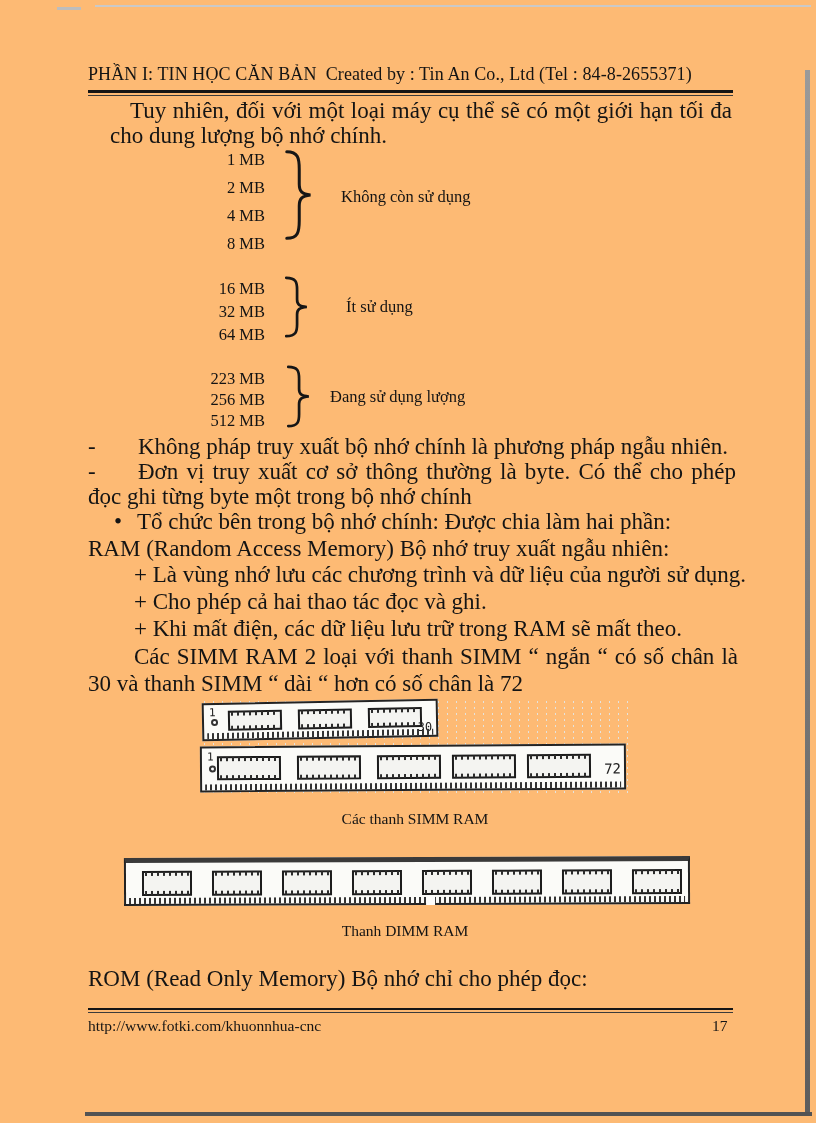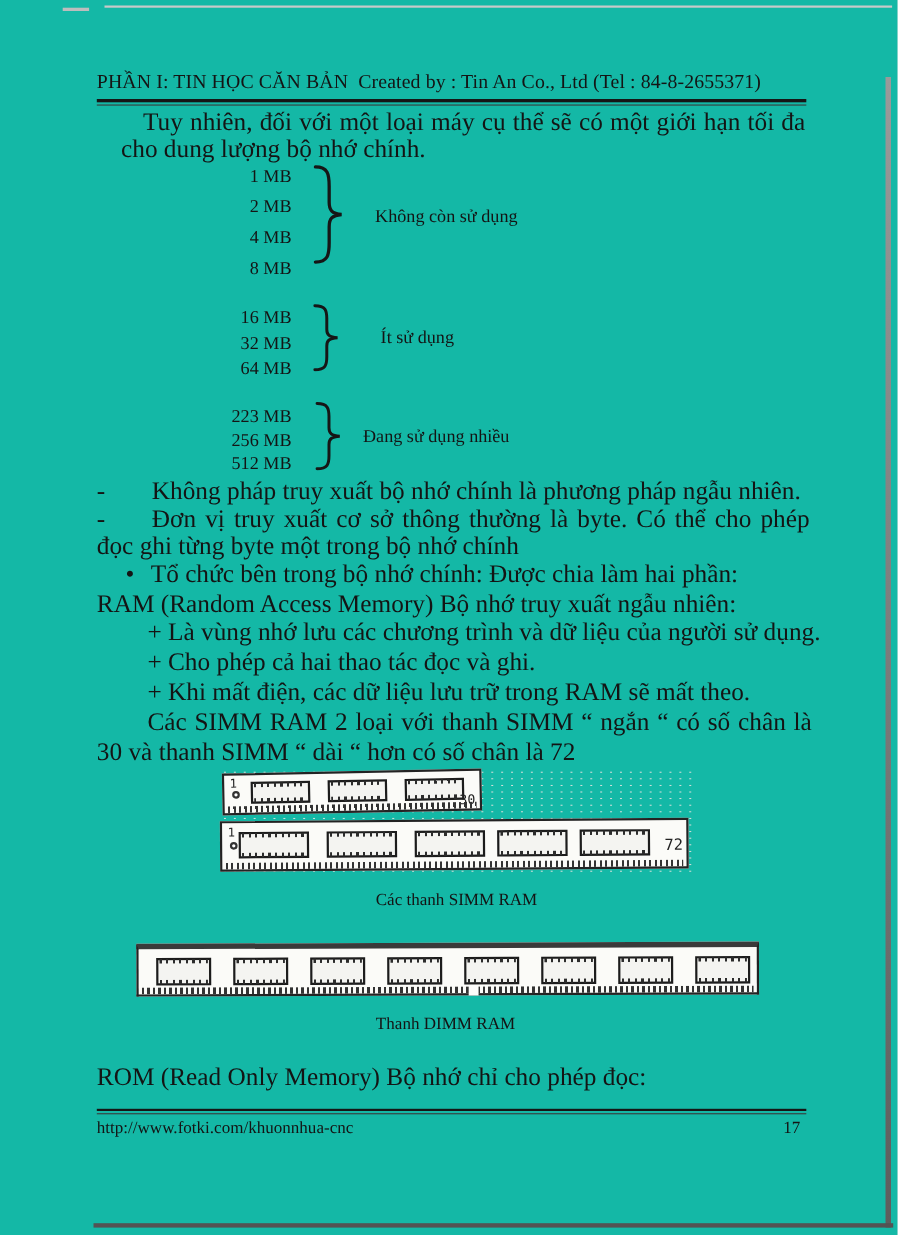--- a/index.html
+++ b/index.html
@@ -1,19 +1,19 @@
 <!DOCTYPE html>
 <html><head>
 <meta charset="utf-8">
 <style>
   * { margin:0; padding:0; box-sizing:border-box; }
   html,body { background:#e9e9e9; }
   .page {
     position:relative; width:816px; height:1123px; margin:0 auto;
-    background:#14b8a6; color:#141414; overflow:hidden;
+    background:#fdba74; color:#141414; overflow:hidden;
     font-family:"Liberation Serif", serif;
   }
   .abs { position:absolute; }
   .body-text { font-size:23px; line-height:25px; }
   .justify { text-align:justify; }
 
   
   .rule { background:#151515; }
   .header-title { font-size:18px; white-space:pre; letter-spacing:.1px; }
 
@@ -93,21 +93,21 @@
   <div class="abs glabel" style="left:346px;top:297px;">Ít sử dụng</div>
 
   <div class="abs sizes g3" style="left:160px;top:368px;">
     <div class="size">223 MB</div>
     <div class="size">256 MB</div>
     <div class="size">512 MB</div>
   </div>
   <svg class="abs brace" style="left:285px;top:365px;width:26px;height:63px;" viewBox="0 0 24 100" preserveAspectRatio="none">
     <path d="M3 3 C12 3 13 10 13 22 L13 38 C13 46 15 49 22 50 C15 51 13 54 13 62 L13 78 C13 90 12 97 3 97" vector-effect="non-scaling-stroke" stroke-width="2.7"></path>
   </svg>
-  <div class="abs glabel" style="left:330px;top:387px;">Đang sử dụng nhiều</div>
+  <div class="abs glabel" style="left:330px;top:387px;">Đang sử dụng lượng</div>
 
   <div class="abs body-text" style="left:88px;top:434px;width:650px;">
     <span class="marker">-</span><span>Không pháp truy xuất bộ nhớ chính là phương pháp ngẫu nhiên.</span>
   </div>
   <div class="abs body-text justify" style="left:88px;top:459px;width:648px;">
     <span class="marker">-</span><span>Đơn vị truy xuất cơ sở thông thường là byte. Có thể cho phép đọc ghi từng byte một trong bộ nhớ chính</span>
   </div>
   <div class="abs body-text" style="left:88px;top:509px;width:650px;">
     <span class="bullet-marker">•</span><span>Tổ chức bên trong bộ nhớ chính: Được chia làm hai phần:</span>
   </div>

